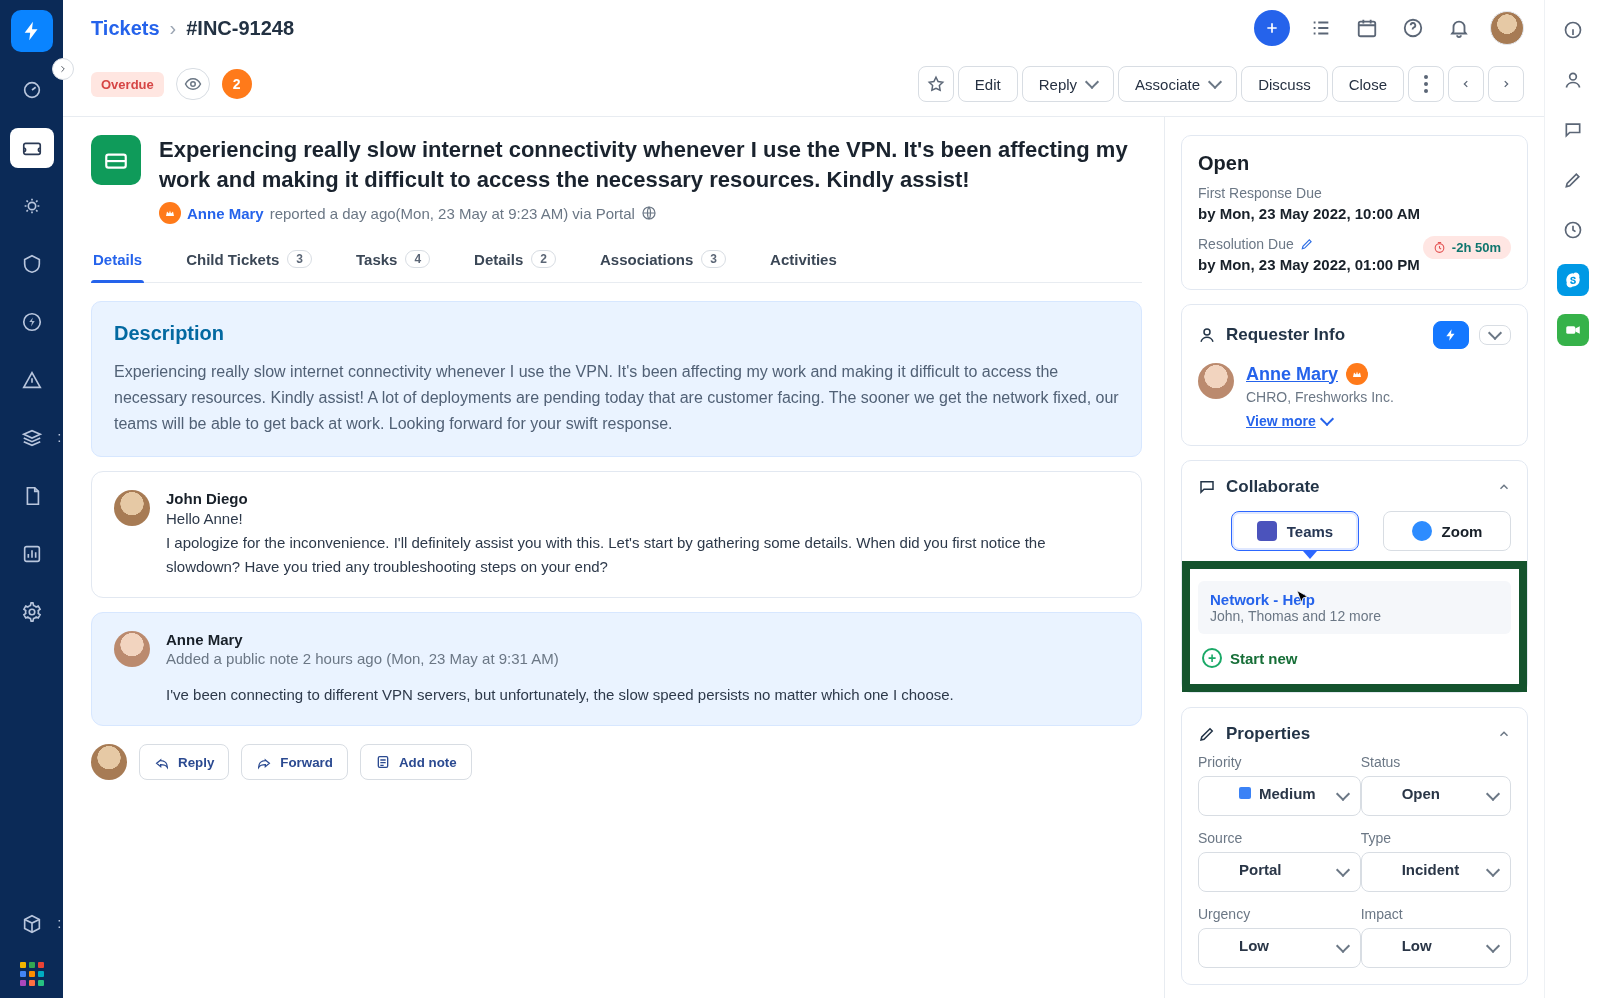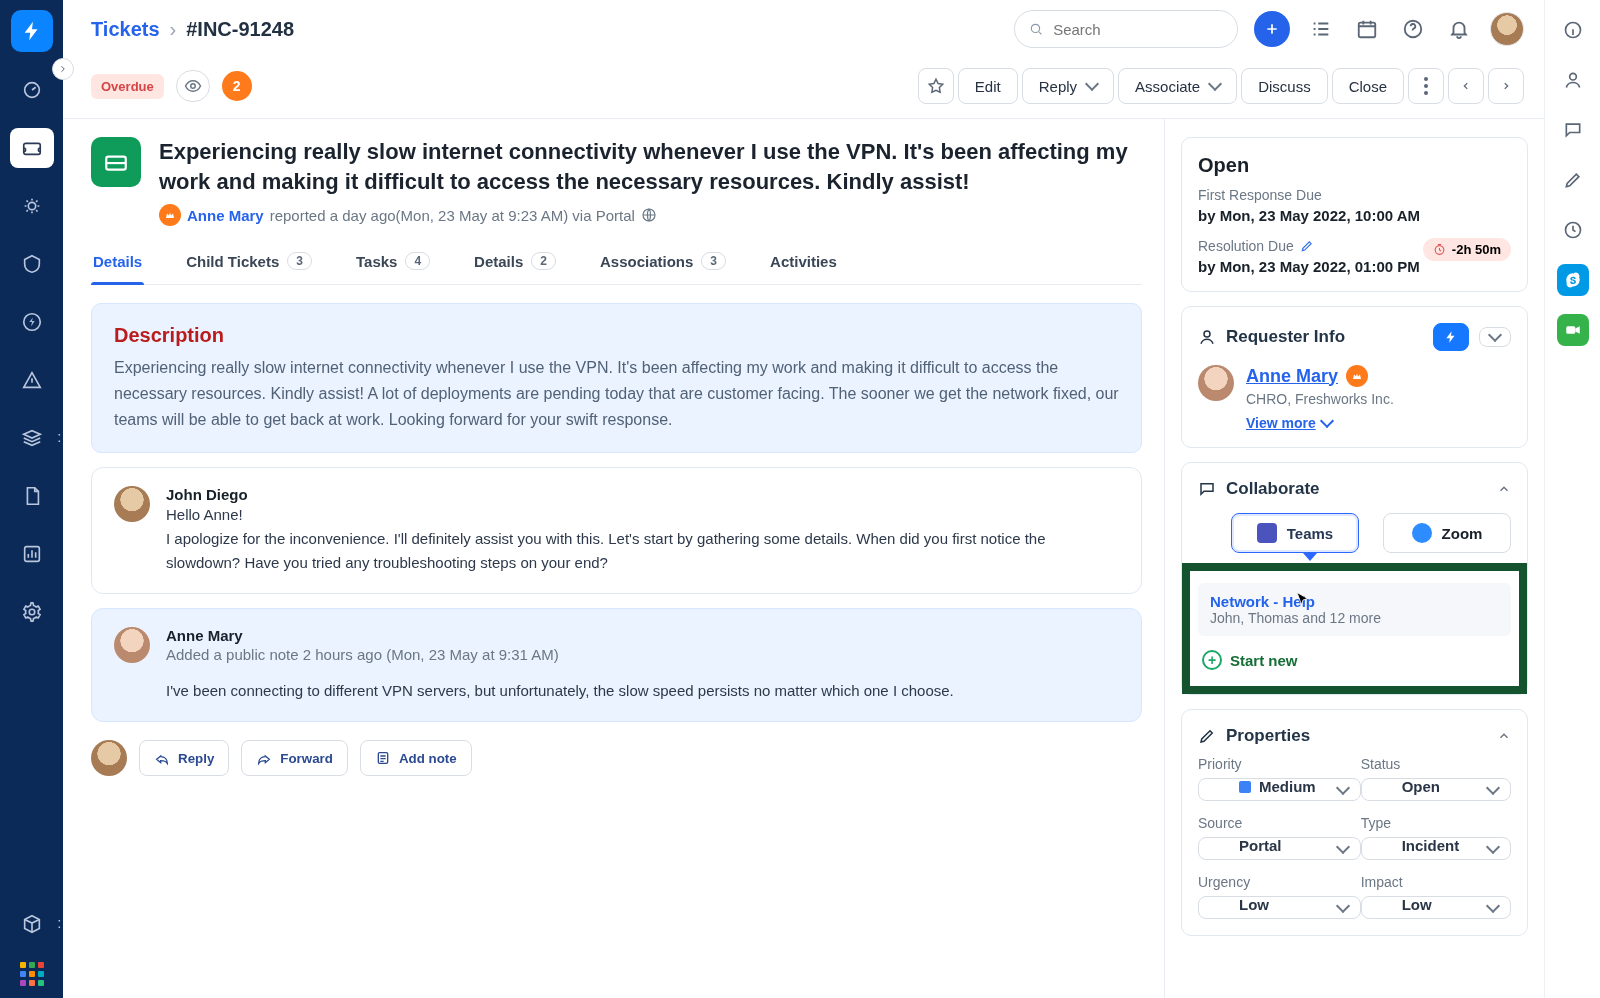--- a/index.html
+++ b/index.html
@@ -122,21 +122,21 @@
   .tab { padding:12px 2px 14px; position:relative; color:#3b4756; font-weight:600; display:flex; align-items:center; gap:8px; cursor:pointer; }
   .tab .count { border:1px solid var(--border); border-radius:14px; font-size:12px; padding:1px 8px; color:#5b6676; font-weight:600; }
   .tab.active { color: var(--blue); }
   .tab.active::after { content:""; position:absolute; left:0; right:0; bottom:-1px; height:3px; background:var(--blue); border-radius:3px 3px 0 0; }
 
   
   .desc {
     margin-top:18px; background: var(--soft); border:1px solid #d7e7ff; border-radius:10px;
     padding:20px 22px; color:#2b3a55;
   }
-  .desc h3 { margin:0 0 8px; font-size:20px; color:#b91c1c; font-weight:700; }
+  .desc h3 { margin:0 0 14px; font-size:20px; color:#0369a1; font-weight:700; }
   .desc p { margin:0; color:#516176; font-size:16px; line-height:1.6; }
 
   .section-h { font-size:20px; font-weight:700; margin:28px 0 10px; }
 
   .convo { border:1px solid #e2e8f1; border-radius:12px; padding:18px 22px; display:flex; gap:16px; margin-top:14px; }
   .convo.blue { background:#eaf3ff; border-color:#d7e7ff; }
   .convo .avatar { width:36px; height:36px; border-radius:50%; flex:0 0 36px; }
   .avatar.m { background:#b08a60 radial-gradient(circle at 50% 38%, #e6c9a5 40%, #a77b54 41%); }
   .avatar.f { background:#caa488 radial-gradient(circle at 50% 38%, #f2d4bf 40%, #bb8a6e 41%); }
   .convo .who { font-weight:700; }
@@ -144,21 +144,21 @@
   .convo .body { color:#2d394a; line-height:1.6; }
 
   .reply-bar { display:flex; align-items:center; gap:12px; margin-top:18px; }
   .mini { height:36px; border:1px solid var(--border); border-radius:8px; background:#fff; display:flex; align-items:center; gap:8px; padding:0 14px; color:#2b4a91; font-weight:600; cursor:pointer; }
 
   
   .card { border:1px solid #e2e8f1; border-radius:10px; padding:16px; margin-bottom:14px; }
   .card h4 { margin:0 0 10px; font-size:20px; font-weight:700; }
   .kv-label { color:#6b7785; font-size:14px; }
   .kv-val { font-weight:700; font-size:15px; margin-top:4px; }
-  .due-chip { background:#ffe6e3; color:#000000; border-radius:16px; padding:4px 10px; font-size:13px; font-weight:700; display:inline-flex; align-items:center; gap:6px; }
+  .due-chip { background:#ffe6e3; color:#0f766e; border-radius:16px; padding:4px 10px; font-size:13px; font-weight:700; display:inline-flex; align-items:center; gap:6px; }
 
   .collapser { margin-left:auto; color:#6b7785; }
   .row-h { display:flex; align-items:center; gap:10px; font-weight:700; font-size:17px; color:#233447; }
   .pill-btn { border:1px solid var(--border); border-radius:8px; padding:6px 10px; display:flex; align-items:center; gap:6px; color:#6b7785; }
   .pill-btn.flash { background:#1578ff; color:#fff; border-color:#1578ff; }
   .requester-name { color: var(--blue); font-weight:700; font-size:18px; }
   .requester-sub { color:#6b7785; font-size:14px; margin-top:4px; }
   .viewmore { color: var(--blue); font-size:14px; font-weight:600; display:inline-flex; align-items:center; gap:6px; margin-top:8px; }
 
   .collab-toggle { display:flex; gap:24px; margin-top:14px;margin-left:33px; }
@@ -169,21 +169,21 @@
 
   .highlight-box { border:8px solid #14532d; border-radius:4px; padding:12px 0 12px; margin-top:10px; }
   .thread { background:#f5f7fa; border-radius:6px; padding:10px 12px; margin:0 8px 10px; }
   .thread a { color: var(--blue); font-weight:600; text-decoration:none; font-size:15px; }
   .thread .sub { color:#6b7785; font-size:14px; }
   .start-new { display:flex; align-items:center; gap:8px; padding:4px 12px; color:#166e37; font-weight:600; }
   .start-new .plus { width:20px; height:20px; border:2px solid #1aa967; border-radius:50%; display:flex; align-items:center; justify-content:center; color:#1aa967; font-size:14px; }
 
   .props .grid { display:grid; grid-template-columns:1fr 1fr; gap:14px 0; margin-top:10px; }
   .field label { font-size:14px; color:#6b7785; display:block; margin-bottom:6px; }
-  .select { height:23px; border:1px solid var(--border); border-radius:8px; display:flex; align-items:center; padding:0 12px; justify-content:space-between; color:#2a3647; font-weight:600; }
+  .select { height:40px; border:1px solid var(--border); border-radius:8px; display:flex; align-items:center; padding:0 12px; justify-content:space-between; color:#2a3647; font-weight:600; }
   .select .sq { width:12px; height:12px; background:#3b82f6; border-radius:2px; margin-right:8px; }
   .select .left { display:flex; align-items:center; }
 
   .cursor { position:absolute; width:18px; height:18px; pointer-events:none; }
   .cursor svg { width:18px; height:18px; }
 
   svg { display:block; }
 </style>
 </head>
 <body>
@@ -287,27 +287,20 @@
 
   <div class="main">
 
     <div class="topbar">
       <div class="breadcrumb">
         <a href="#">Tickets</a>
         <span class="sep">›</span>
         <span class="id">#INC-91248</span>
       </div>
       <div class="top-right">
-        <div class="search">
-          <svg width="16" height="16" viewBox="0 0 24 24" stroke="#8a98a9" fill="none" stroke-width="2">
-              <circle cx="11" cy="11" r="7"></circle>
-              <path d="M21 21l-4-4"></path>
-            </svg>
-          <input placeholder="Search" style="">
-        </div>
         <div class="circle-btn add">
           <svg width="16" height="16" viewBox="0 0 24 24" stroke="#fff" stroke-width="2.5">
               <path d="M12 5v14M5 12h14"></path>
             </svg>
         </div>
         <div class="toolbar-ico">
           <svg width="22" height="22" viewBox="0 0 24 24" stroke="#5b6676" fill="none" stroke-width="2">
               <path d="M4 6l2 2 3-3M4 13l2 2 3-3M4 20l2 2 3-3" opacity="0"></path>
               <path d="M4 6h2M4 12h2M4 18h2M9 6h11M9 12h11M9 18h11"></path>
             </svg>

